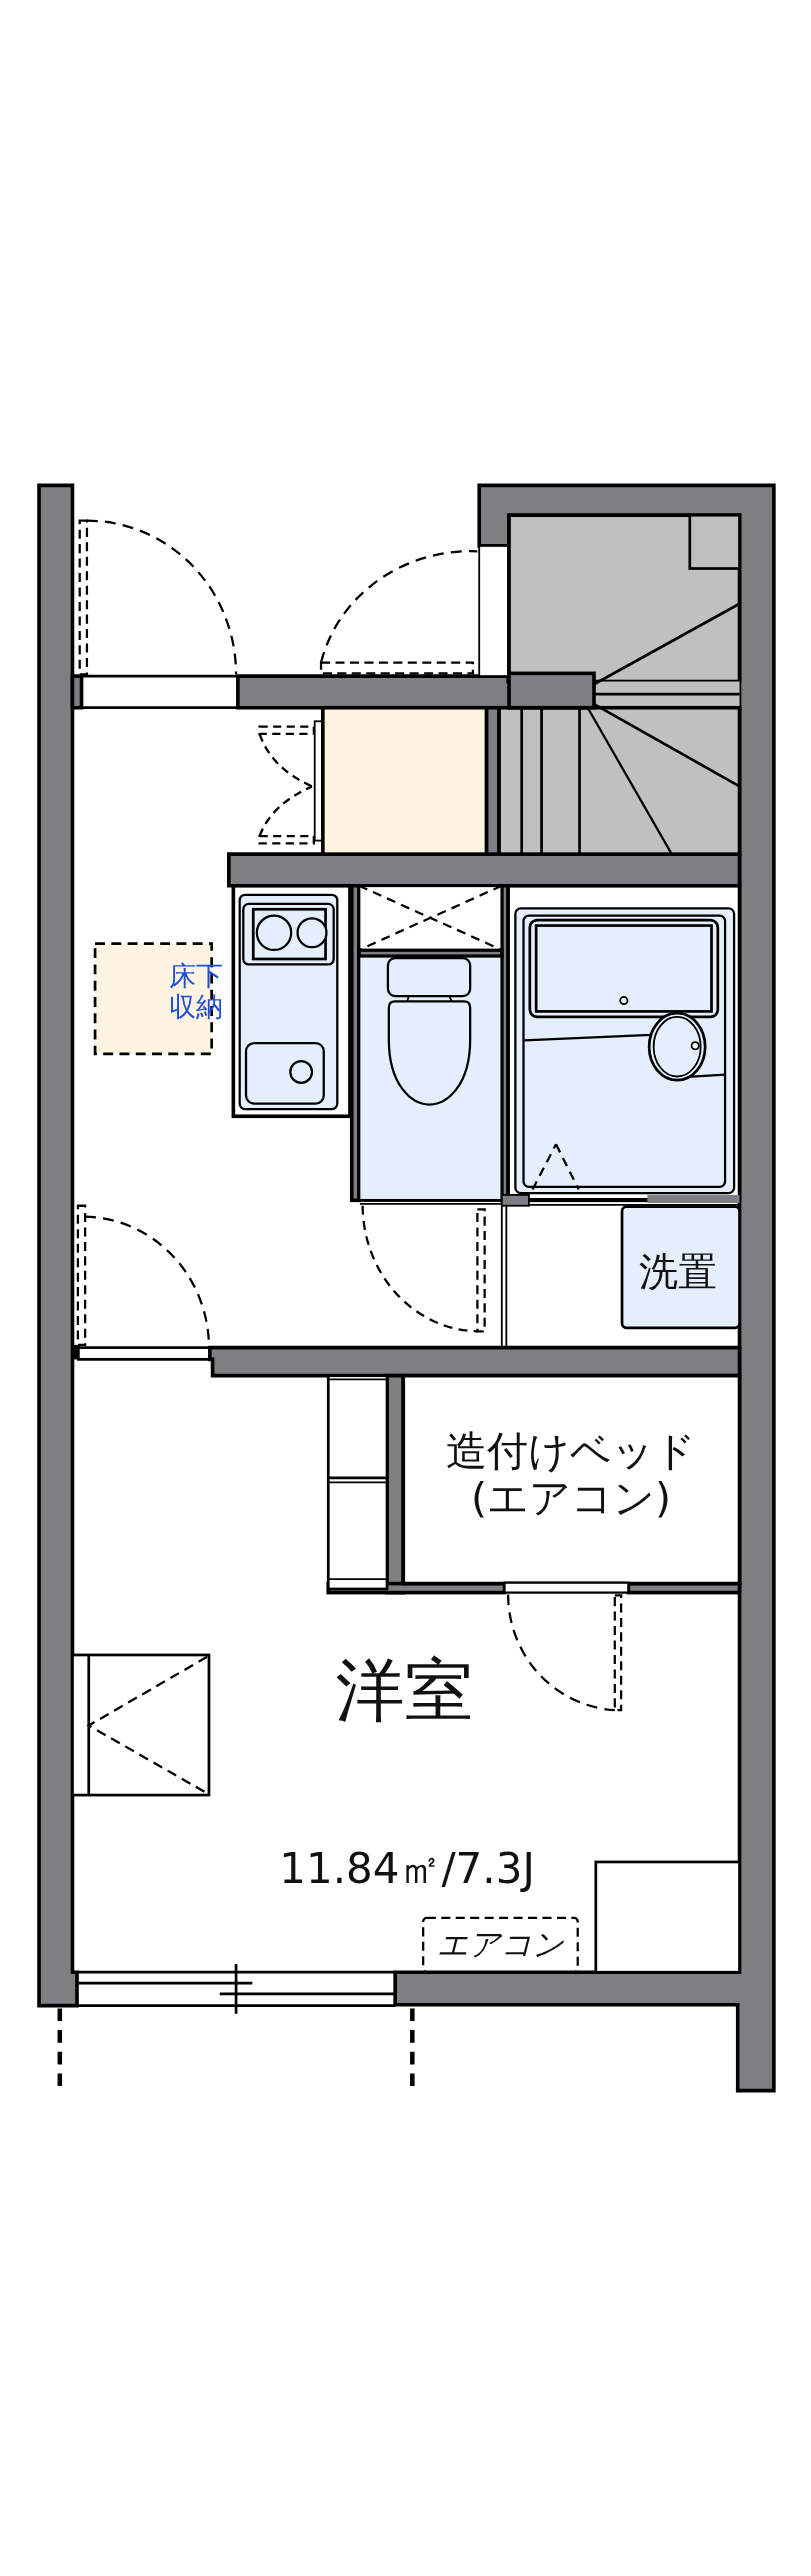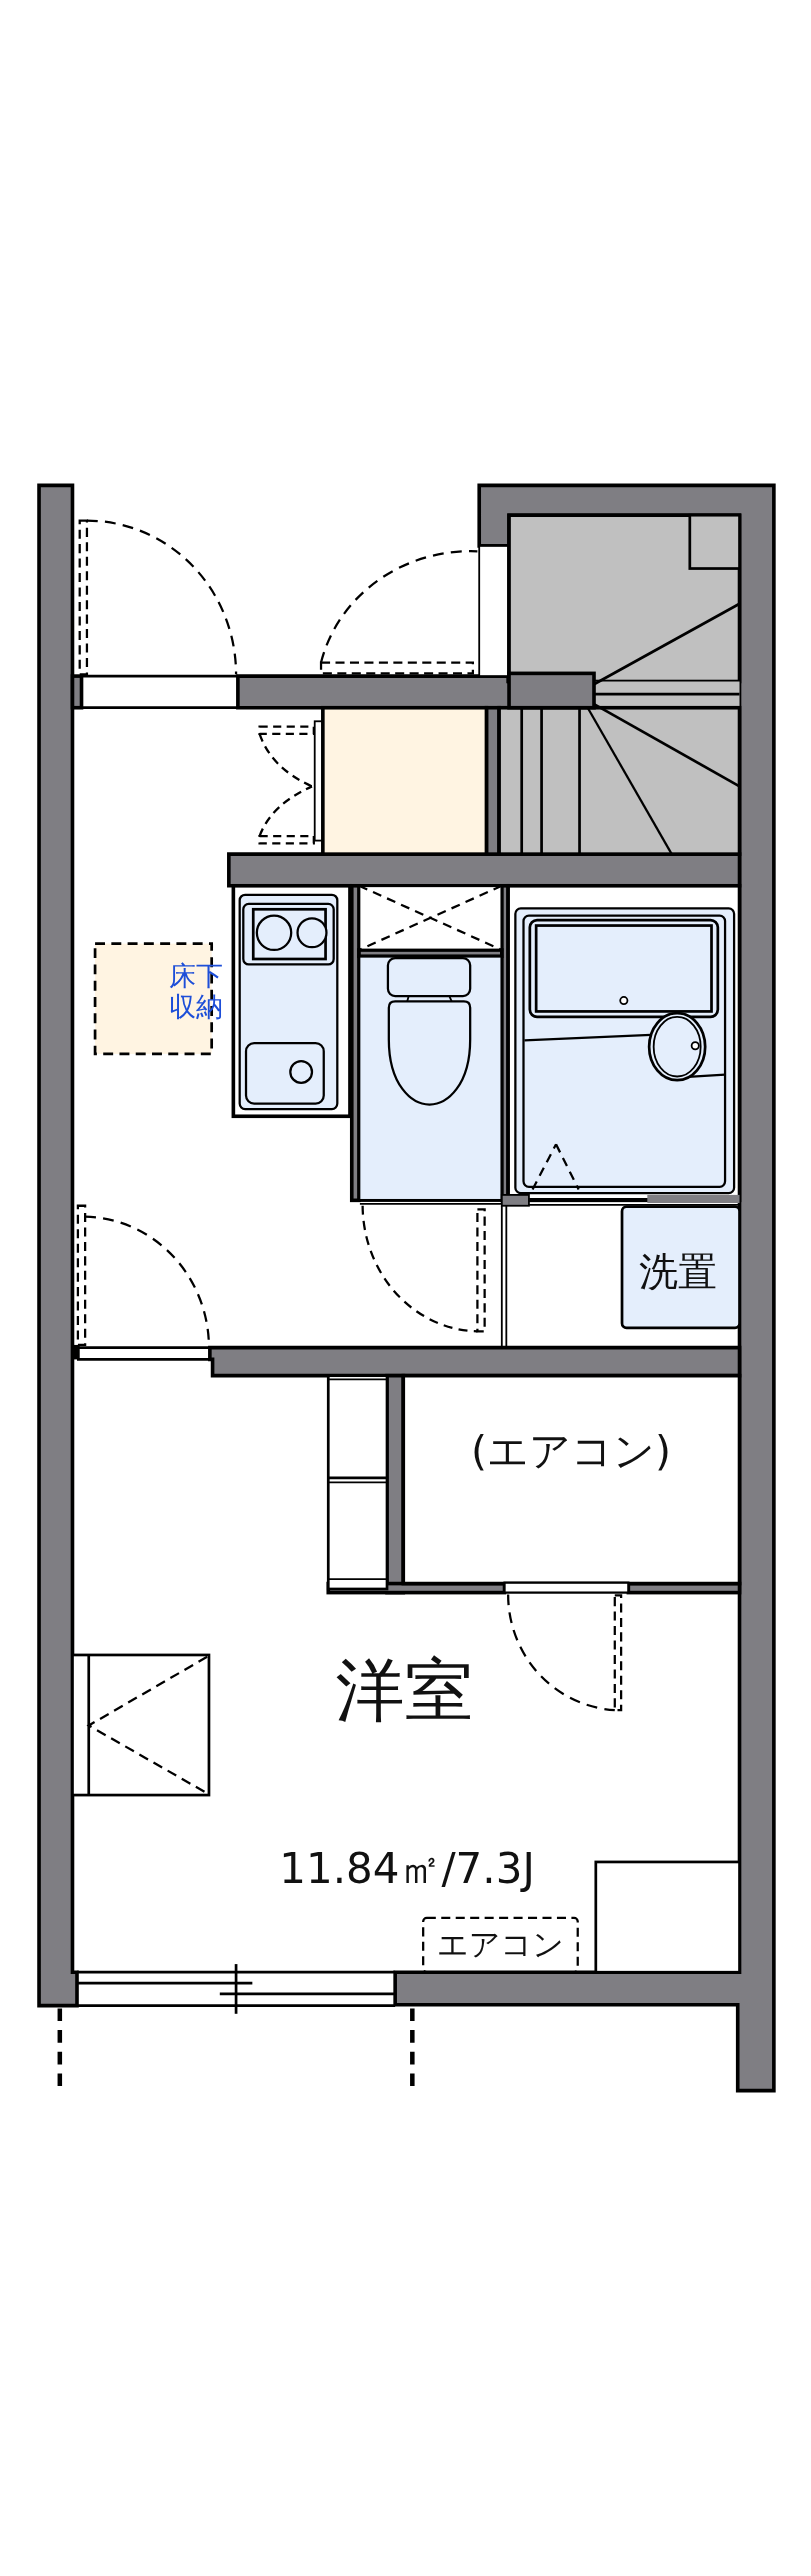--- a/index.html
+++ b/index.html
@@ -183,20 +183,21 @@
 </svg>
 
 <div class="lbl" style="left:95px;top:960px;width:140px;font-size:27px;color:#1d4ed8;margin-left:31px;">
   <div>床下</div>
   <div>収納</div>
 </div>
 
 <div class="lbl" style="left:622px;top:1242px;width:112px;font-size:39px;margin-top:8px;">洗置</div>
 
 <div class="lbl" style="left:403px;top:1428px;width:336px;font-size:41px;">
+  <div>造付けベッド</div>
   <div>(エアコン)</div>
 </div>
 
 <div class="lbl" style="left:269px;top:1651px;width:271px;font-size:69px;">洋室</div>
 <div class="lbl" style="left:226px;top:1799px;width:362px;font-size:42px;margin-top:46px;">11.84㎡/7.3J</div>
 
-<div class="lbl" style="left:423px;top:1927px;width:155px;font-size:31px;">エアコン</div>
+<div class="lbl" style="left:423px;top:1927px;width:155px;font-size:31px;font-style:italic;">エアコン</div>
 
 
 </body></html>

